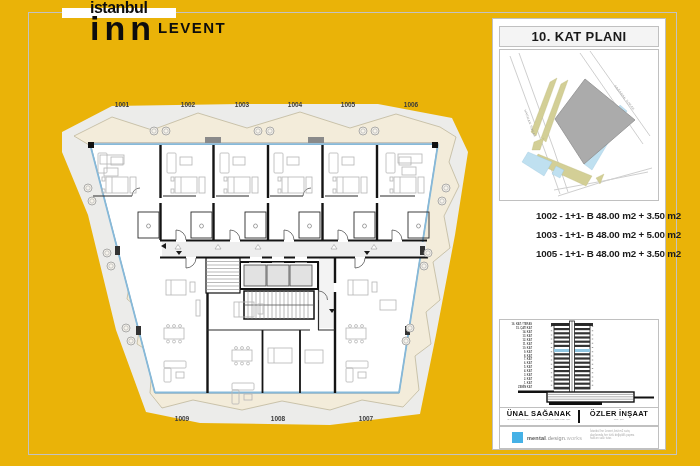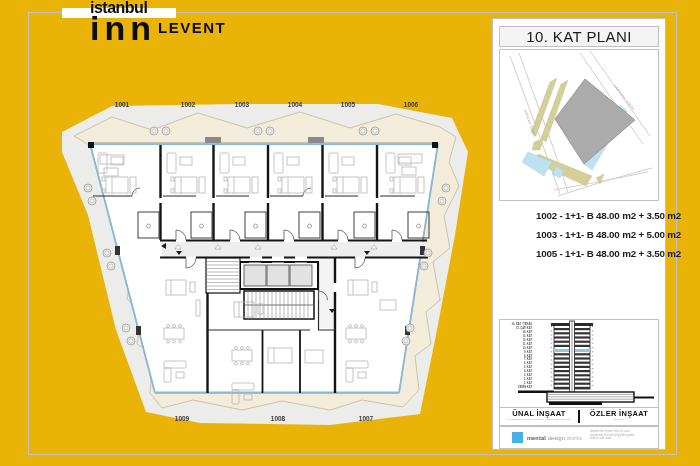--- a/index.html
+++ b/index.html
@@ -12,21 +12,21 @@
   
   #brand{left:90px;top:0px;color:#0d0d0d;}
   #brand-top{font-size:16px;font-weight:bold;letter-spacing:-0.5px;line-height:16px;}
   #brand-row{display:flex;align-items:center;}
   #brand-mid{font-size:34px;font-weight:900;letter-spacing:5px;line-height:24px;}
   #brand-sub{font-size:15px;font-weight:bold;letter-spacing:1.5px;line-height:10px;margin-left:2px;}
   
   #panel{left:492px;top:18px;width:172px;height:430px;border:1px solid #c0c0c0;background:#fff;}
   .pbox{position:absolute;left:6px;width:158px;border:1px solid #c0c0c0;background:#fff;}
   #ptitle{top:7px;height:19px;background:#f4f4f4;text-align:center;line-height:19px;
-          font-size:15px;font-weight:normal;letter-spacing:.4px;color:#1a1a1a;}
+          font-size:13px;font-weight:bold;letter-spacing:.4px;color:#1a1a1a;}
   #pmap{top:30px;height:150px;}
   #plist{position:absolute;left:2px;top:187px;width:168px;margin-left:41px;}
   .plist-row{font-size:9.8px;font-weight:bold;letter-spacing:-0.2px;color:#1c1c1c;
              height:19px;line-height:19px;white-space:nowrap;}
   #pelev{top:300px;height:87px;}
   #pfloors{position:absolute;left:2px;top:3px;width:30px;font-size:2.6px;line-height:3.93px;
            color:#555;text-align:right;white-space:pre-line;font-weight:bold;}
   #pcompanies{top:388px;height:17px;display:flex;}
   .comp-cell{flex:1;text-align:center;padding-top:2px;}
   .comp-name{font-size:7.5px;font-weight:bold;letter-spacing:.3px;color:#111;line-height:8px;}
@@ -336,21 +336,21 @@
           <rect x="47" y="72" width="87" height="10" fill="#fff" stroke="#111" stroke-width="1.4"></rect>
           <path d="M48 74.4H133M48 76.8H133M48 79.2H133" stroke="#777" stroke-width="0.6"></path>
           <path d="M134 77.5H154" stroke="#111" stroke-width="2"></path>
           <rect x="49" y="82" width="53" height="3" fill="#111"></rect>
         </g>
       </svg>
     </div>
 
     <div id="pcompanies" class="pbox">
       <div class="comp-cell">
-        <div class="comp-name">ÜNAL İNŞAAT</div>
+        <div class="comp-name">ÜNAL SAĞANAK</div>
         <div class="comp-sub">GAYRİMENKUL İNŞAAT SANAYİ VE TİCARET LTD. ŞTİ.</div>
       </div>
       <div id="comp-divider"></div>
       <div class="comp-cell">
         <div class="comp-name">ÖZLER İNŞAAT</div>
         <div class="comp-sub">LTD. ŞTİ.</div>
       </div>
     </div>
 
     <div id="pstudio" class="pbox">

